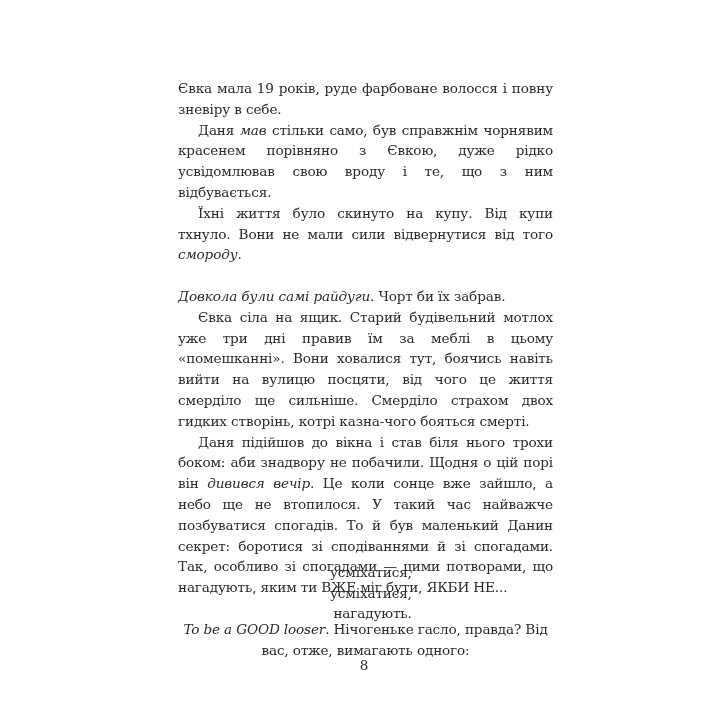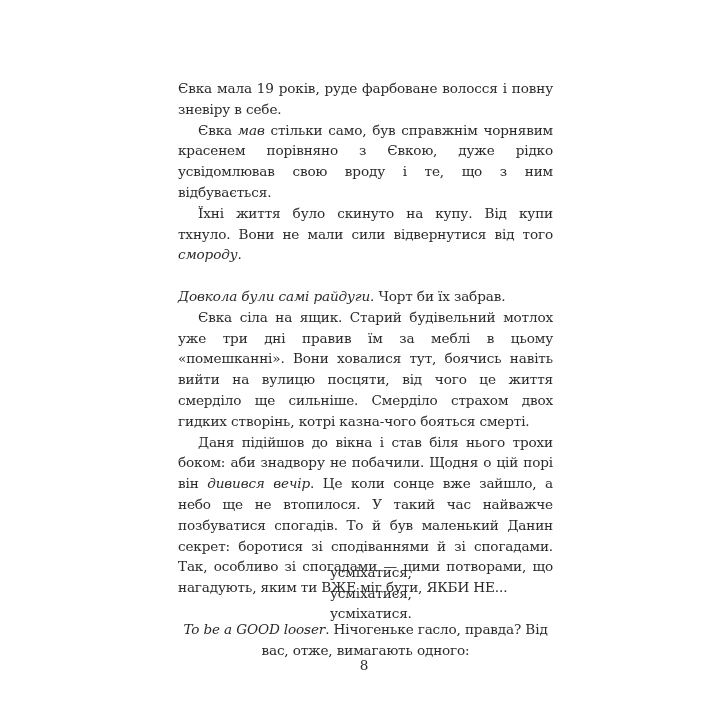--- a/index.html
+++ b/index.html
@@ -58,32 +58,32 @@
       font-size: 13.6px;
       line-height: 20px;
     }
   </style>
 </head>
 <body>
 
 <div class="page">
   <p><span>Євка мала 19 років, руде фарбоване волосся і повну зневіру в себе.</span></p>
 
-  <p class="indent"><span>Євка </span><em>мав</em><span> стільки само, був справжнім чорнявим красенем порівняно з Євкою, дуже рідко усвідомлював свою вроду і те, що з ним відбувається.</span></p>
+  <p class="indent"><span>Даня </span><em>мав</em><span> стільки само, був справжнім чорнявим красенем порівняно з Євкою, дуже рідко усвідомлював свою вроду і те, що з ним відбувається.</span></p>
 
   <p class="indent"><span>Їхні життя було скинуто на купу. Від купи тхнуло. Вони не мали сили відвернутися від того </span><em>смороду</em><span>.</span></p>
 
   <p class="gap"><em>Довкола були самі райдуги.</em><span> Чорт би їх забрав.</span></p>
 
   <p class="indent"><span>Євка сіла на ящик. Старий будівельний мотлох уже три дні правив їм за меблі в цьому «помешканні». Вони ховалися тут, боячись навіть вийти на вулицю посцяти, від чого це життя смерділо ще сильніше. Смерділо страхом двох гидких створінь, котрі казна-чого бояться смерті.</span></p>
 
   <p class="indent"><span>Даня підійшов до вікна і став біля нього трохи боком: аби знадвору не побачили. Щодня о цій порі він </span><em>дивився вечір</em><span>. Це коли сонце вже зайшло, а небо ще не втопилося. У такий час найважче позбуватися спогадів. То й був маленький Данин секрет: боротися зі сподіваннями й зі спогадами. Так, особливо зі спогадами — цими потворами, що нагадують, яким ти ВЖЕ міг бути, ЯКБИ НЕ...</span></p>
 
   <p class="gap" style="text-align:center"><em>To be a GOOD looser</em><span>. Нічогенькe гасло, правда? Від вас, отже, вимагають одного:</span></p>
 </div>
 
 <div class="verse">
   <div>усміхатися,</div>
   <div>усміхатися,</div>
-  <div>усміхатися.</div>
+  <div>нагадують.</div>
 </div>
 
 <div class="page-number">8</div>
 
 </body></html>

